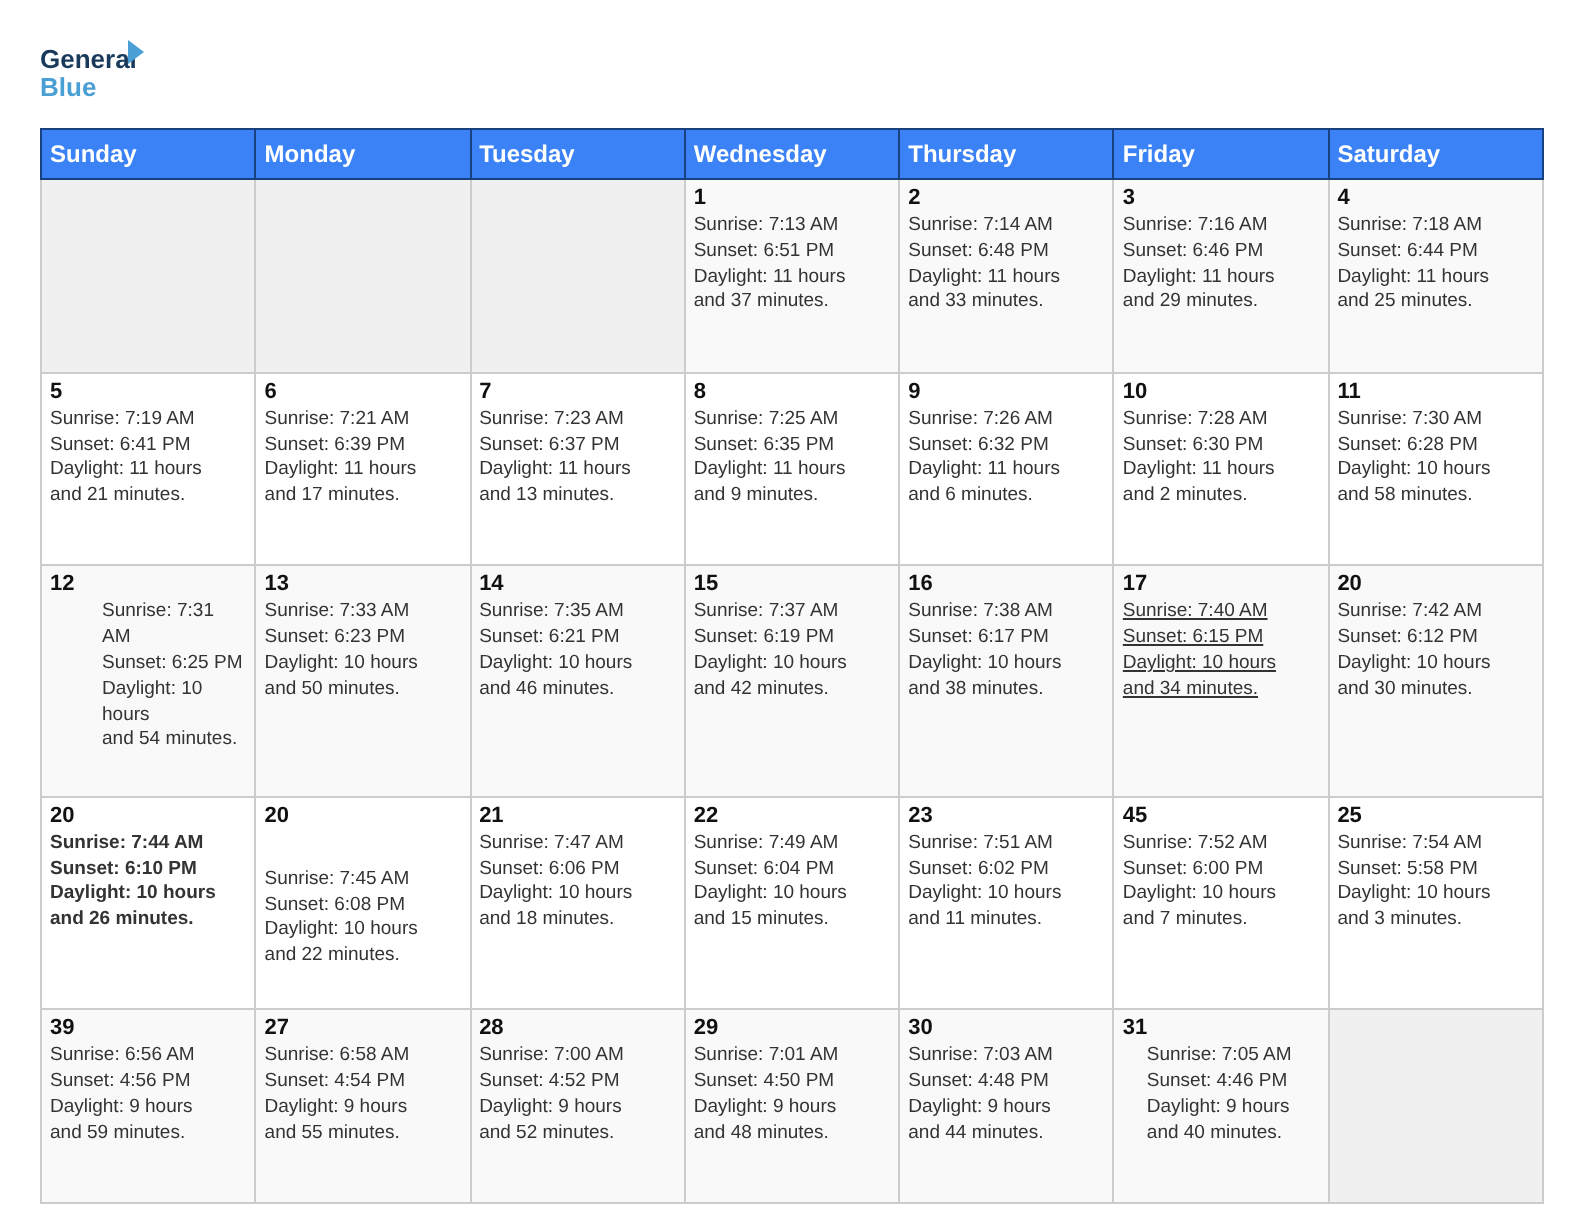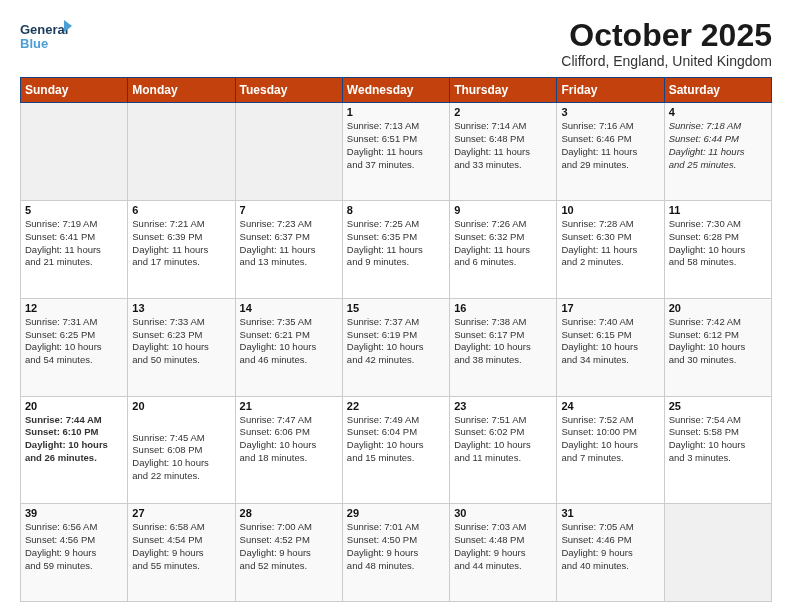--- a/index.html
+++ b/index.html
@@ -42,21 +42,21 @@
       color: #333;
     }
     .calendar {
       flex: 1;
       border: 1px solid #ccc;
       border-collapse: collapse;
       width: 100%;
       table-layout: fixed;
     }
     .calendar thead tr th {
-      background: #c2410c;
+      background: #3b82f6;
       color: #fff;
       font-size: 12px;
       font-weight: bold;
       padding: 5px 4px;
       text-align: left;
       border: 1px solid #1a4080;
     }
     .calendar tbody tr td {
       border: 1px solid #ccc;
       vertical-align: top;
@@ -92,24 +92,20 @@
 
 <div class="page">
   <div class="header">
     <div class="logo">
   <svg width="52" height="38" viewBox="0 0 52 38">
     <text x="0" y="16" font-size="13" font-weight="bold" fill="#1a3a5c" font-family="Arial">General</text>
     <text x="0" y="30" font-size="13" font-weight="bold" fill="#4a9fd4" font-family="Arial">Blue</text>
     <polygon points="44,2 52,8 44,14" fill="#4a9fd4"></polygon>
   </svg>
 </div>
-    <div class="title-block">
-      <div class="month-title">October 2025</div>
-      <div class="location">Clifford, England, United Kingdom</div>
-    </div>
   </div>
 
   <table class="calendar">
     <thead>
       <tr>
       <th>Sunday</th>
           <th>Monday</th>
           <th>Tuesday</th>
           <th>Wednesday</th>
           <th>Thursday</th>
@@ -138,21 +134,21 @@
           </td>
           <td>
             <div class="day-number">3</div>
             <div class="day-info" style="white-space: pre-line;">Sunrise: 7:16 AM
 Sunset: 6:46 PM
 Daylight: 11 hours
 and 29 minutes.</div>
           </td>
           <td>
             <div class="day-number">4</div>
-            <div class="day-info" style="white-space: pre-line; font-style: italic;">Sunrise: 7:18 AM
+            <div class="day-info" style="white-space: pre-line;">Sunrise: 7:18 AM
 Sunset: 6:44 PM
 Daylight: 11 hours
 and 25 minutes.</div>
           </td>
         </tr>
         <tr>
           <td>
             <div class="day-number">5</div>
             <div class="day-info" style="white-space: pre-line;">Sunrise: 7:19 AM
 Sunset: 6:41 PM
@@ -198,21 +194,21 @@
             <div class="day-number">11</div>
             <div class="day-info" style="white-space: pre-line;">Sunrise: 7:30 AM
 Sunset: 6:28 PM
 Daylight: 10 hours
 and 58 minutes.</div>
           </td>
         </tr>
         <tr>
           <td>
             <div class="day-number">12</div>
-            <div class="day-info" style="white-space: pre-line;">Sunrise: 7:31 AM
+            <div class="day-info" style="white-space: pre-line; margin-left: 26px;">Sunrise: 7:31 AM
 Sunset: 6:25 PM
 Daylight: 10 hours
 and 54 minutes.</div>
           </td>
           <td>
             <div class="day-number">13</div>
             <div class="day-info" style="white-space: pre-line;">Sunrise: 7:33 AM
 Sunset: 6:23 PM
 Daylight: 10 hours
 and 50 minutes.</div>
@@ -233,21 +229,21 @@
           </td>
           <td>
             <div class="day-number">16</div>
             <div class="day-info" style="white-space: pre-line;">Sunrise: 7:38 AM
 Sunset: 6:17 PM
 Daylight: 10 hours
 and 38 minutes.</div>
           </td>
           <td>
             <div class="day-number">17</div>
-            <div class="day-info" style="white-space: pre-line;">Sunrise: 7:40 AM
+            <div class="day-info" style="white-space: pre-line; text-decoration: underline;">Sunrise: 7:40 AM
 Sunset: 6:15 PM
 Daylight: 10 hours
 and 34 minutes.</div>
           </td>
           <td>
             <div class="day-number">20</div>
             <div class="day-info" style="white-space: pre-line;">Sunrise: 7:42 AM
 Sunset: 6:12 PM
 Daylight: 10 hours
 and 30 minutes.</div>
@@ -283,23 +279,23 @@
 and 15 minutes.</div>
           </td>
           <td>
             <div class="day-number">23</div>
             <div class="day-info" style="white-space: pre-line;">Sunrise: 7:51 AM
 Sunset: 6:02 PM
 Daylight: 10 hours
 and 11 minutes.</div>
           </td>
           <td>
-            <div class="day-number">24</div>
+            <div class="day-number">45</div>
             <div class="day-info" style="white-space: pre-line;">Sunrise: 7:52 AM
-Sunset: 10:00 PM
+Sunset: 6:00 PM
 Daylight: 10 hours
 and 7 minutes.</div>
           </td>
           <td>
             <div class="day-number">25</div>
             <div class="day-info" style="white-space: pre-line;">Sunrise: 7:54 AM
 Sunset: 5:58 PM
 Daylight: 10 hours
 and 3 minutes.</div>
           </td>
@@ -335,21 +331,21 @@
           </td>
           <td>
             <div class="day-number">30</div>
             <div class="day-info" style="white-space: pre-line;">Sunrise: 7:03 AM
 Sunset: 4:48 PM
 Daylight: 9 hours
 and 44 minutes.</div>
           </td>
           <td>
             <div class="day-number">31</div>
-            <div class="day-info" style="white-space: pre-line;">Sunrise: 7:05 AM
+            <div class="day-info" style="white-space: pre-line; margin-left: 12px;">Sunrise: 7:05 AM
 Sunset: 4:46 PM
 Daylight: 9 hours
 and 40 minutes.</div>
           </td>
           <td class="empty-cell"></td>
         </tr>
       </tbody>
   </table>
 </div>
 

